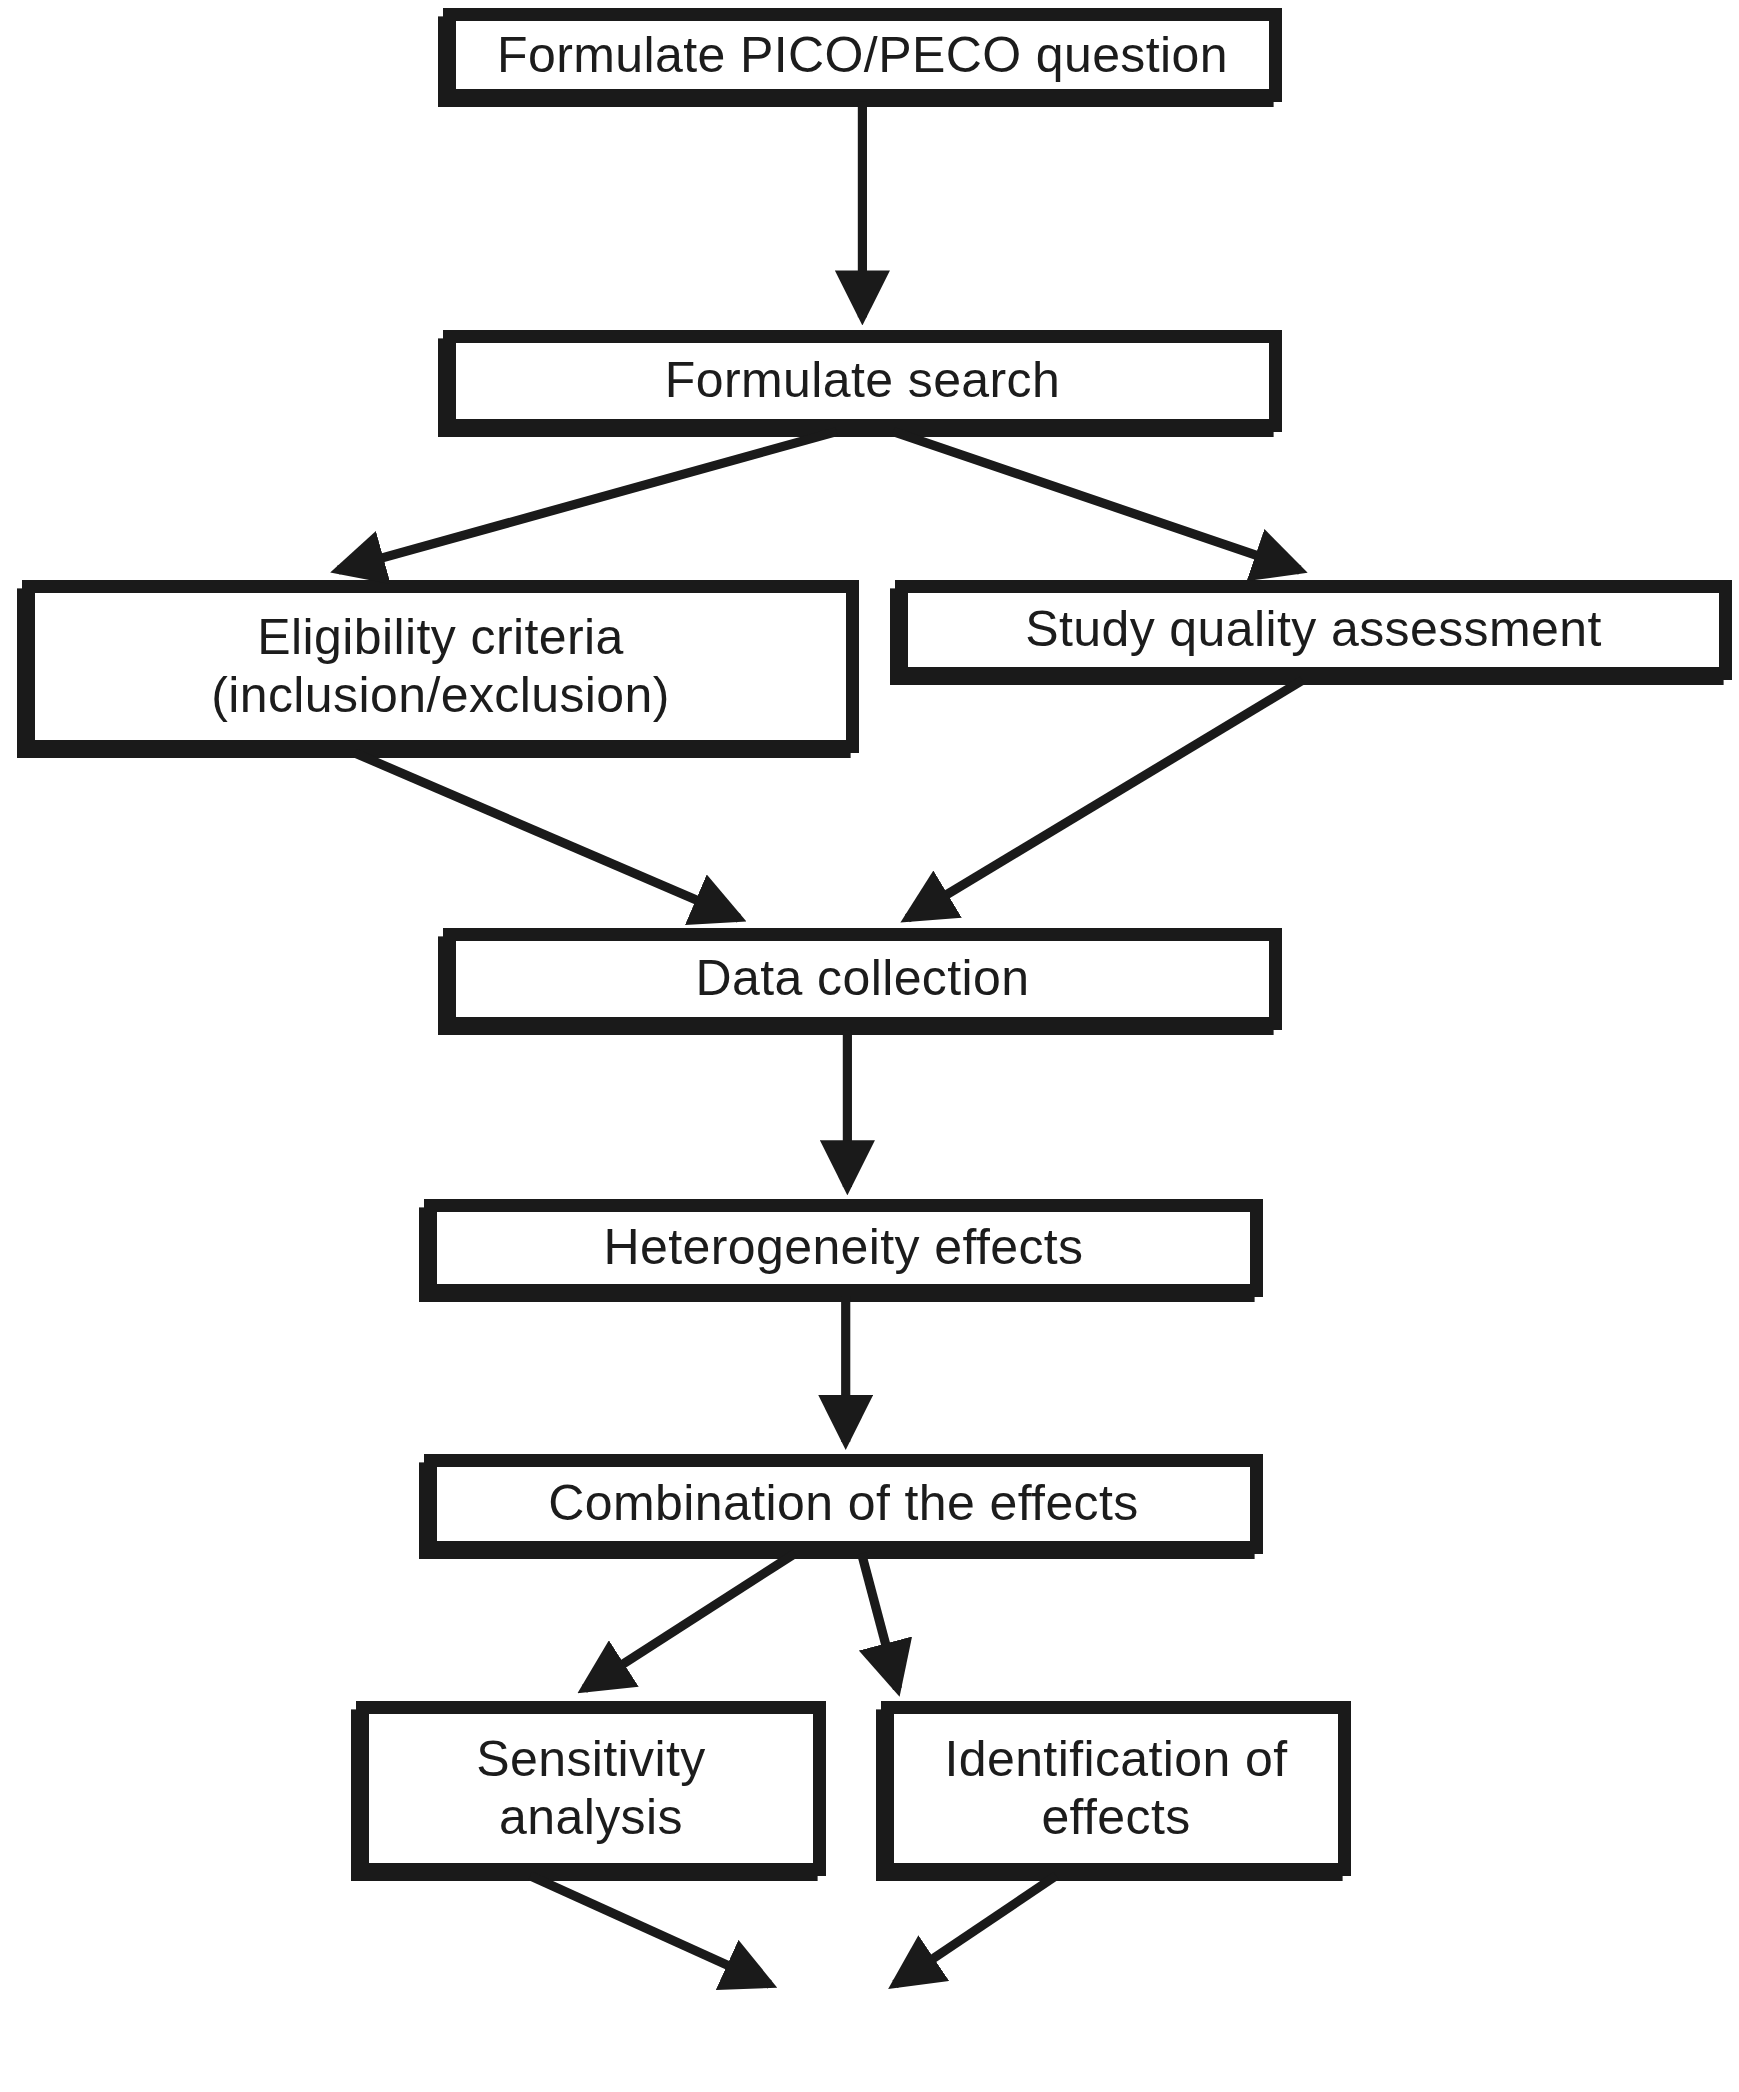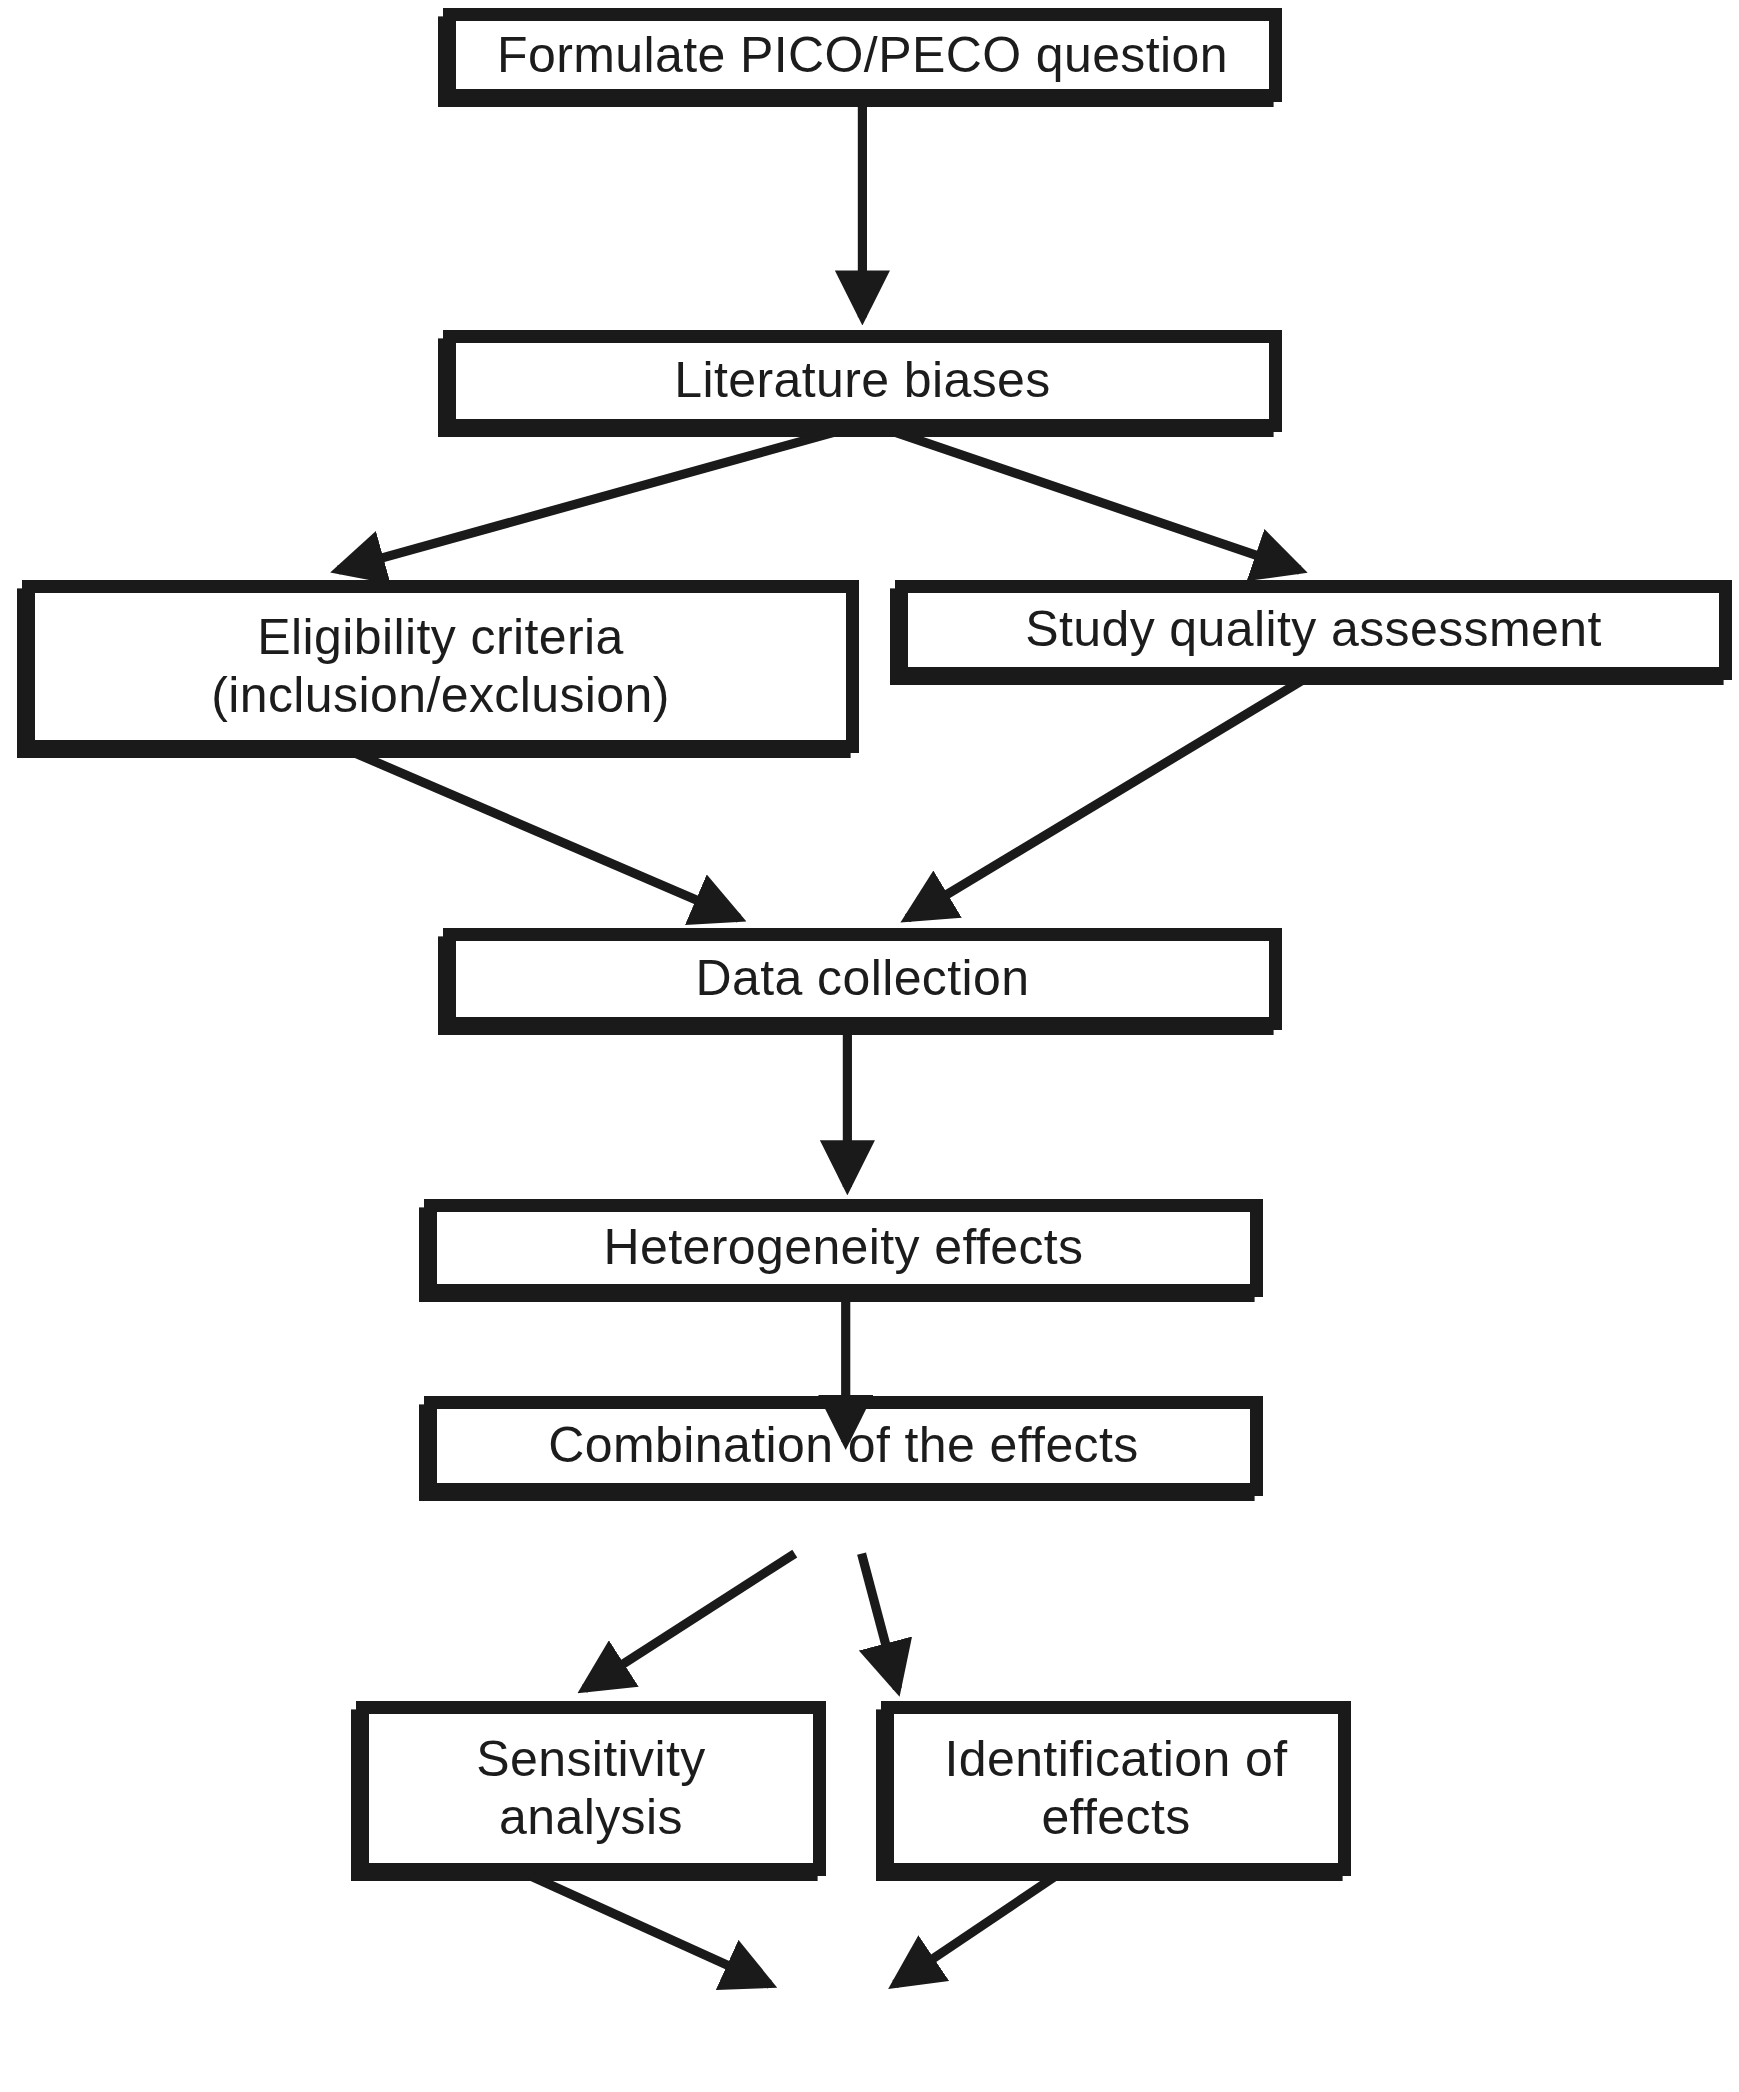--- a/index.html
+++ b/index.html
@@ -44,21 +44,21 @@
     letter-spacing: 0.4px;
     padding: 0 25px;
   }
   
   .n-formulate     { left: 443px;  top: 8.3px;   width: 839px; height: 94px; }
   .n-literature    { left: 443px;  top: 330px;  width: 839px; height: 102px; }
   .n-eligibility   { left: 22px;   top: 580px;  width: 837px; height: 173px; }
   .n-quality       { left: 895px; top: 580px;  width: 837px; height: 100px; }
   .n-data          { left: 443px;  top: 928px; width: 839px; height: 102px; }
   .n-heterogeneity { left: 424px;  top: 1199px; width: 839px; height: 98px; }
-  .n-combination   { left: 424px;  top: 1396px; width: 839px; height: 100px; }
+  .n-combination   { left: 424px;  top: 1454px; width: 839px; height: 100px; }
   .n-sensitivity   { left: 356px;  top: 1701px; width: 470px;  height: 175px; }
   .n-biases        { left: 881px; top: 1701px; width: 470px;  height: 175px; }
   .n-conclusions   { left: 389px;  top: 1995px; width: 914px; height: 92px; }
 </style>
 </head>
 <body>
 
 <div class="canvas">
 
   <svg class="arrows" viewBox="0 0 2083 2506" xmlns="http://www.w3.org/2000/svg">
@@ -80,21 +80,21 @@
       <line x1="635" y1="2247" x2="922" y2="2377" marker-end="url(#ah)"></line>
       <line x1="1265" y1="2247" x2="1072" y2="2377" marker-end="url(#ah)"></line>
     </g>
   </svg>
 
   <div class="node n-formulate">
     <span>Formulate PICO/PECO question</span>
   </div>
 
   <div class="node n-literature">
-    <span>Literature biases</span>
+    <span>Formulate search</span>
   </div>
 
   <div class="node n-eligibility">
     <span>Eligibility criteria (inclusion/exclusion)</span>
   </div>
 
   <div class="node n-quality">
     <span>Study quality assessment</span>
   </div>
 

